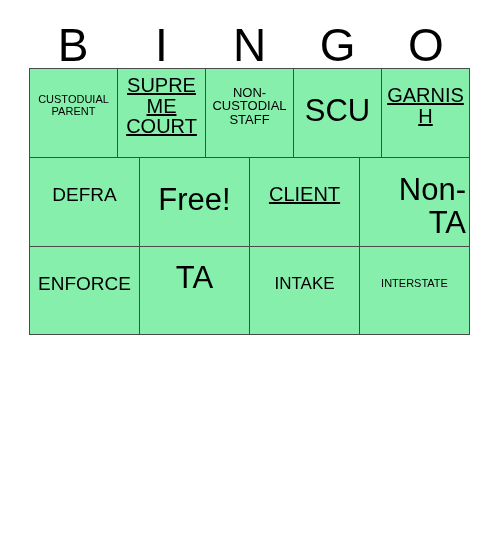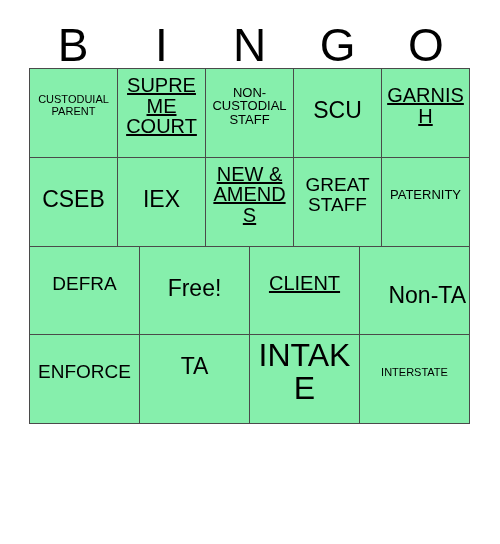--- a/index.html
+++ b/index.html
@@ -76,22 +76,22 @@
     font-family: "Liberation Sans", sans-serif;
     font-weight: 400;
     color: #000000;
   }
 
   
   .fs-xs   { font-size: 11px; }
   .fs-sm   { font-size: 13px; }
   .fs-md   { font-size: 20px; text-decoration: underline; }
   .fs-lg   { font-size: 19px; }
-  .fs-xl   { font-size: 32px; text-align: center; }
-  .fs-xxl  { font-size: 23px; margin-top: 10px; }
+  .fs-xl   { font-size: 17px; text-align: center; }
+  .fs-xxl  { font-size: 31px; margin-top: 10px; }
 
   
   .nudge-up    { position: relative; top: -7px; }
   .nudge-up-lg { position: relative; top: -17px; text-align: center; }
   .nudge-none  { position: relative; top: 0; text-align: right; }
 </style>
 </head>
 <body>
 
 <div id="card">
@@ -117,37 +117,20 @@
           <span class="cell-text fs-sm nudge-up">NON-CUSTODIAL STAFF</span>
         </div>
       <div class="bingo-cell">
           <span class="cell-text fs-xxl nudge-up">SCU</span>
         </div>
       <div class="bingo-cell">
           <span class="cell-text fs-md nudge-up">GARNISH</span>
         </div>
     </div>
 
-    <div class="bingo-row">
-      <div class="bingo-cell">
-          <span class="cell-text fs-xxl nudge-up">CSEB</span>
-        </div>
-      <div class="bingo-cell">
-          <span class="cell-text fs-xxl nudge-up">IEX</span>
-        </div>
-      <div class="bingo-cell">
-          <span class="cell-text fs-md nudge-up">NEW &amp; AMENDS</span>
-        </div>
-      <div class="bingo-cell">
-          <span class="cell-text fs-lg nudge-up">GREAT STAFF</span>
-        </div>
-      <div class="bingo-cell">
-          <span class="cell-text fs-sm nudge-up">PATERNITY</span>
-        </div>
-    </div>
 
     <div class="bingo-row">
       <div class="bingo-cell">
           <span class="cell-text fs-lg nudge-up">DEFRA</span>
         </div>
       <div class="bingo-cell">
           <span class="cell-text fs-xxl nudge-up">Free!</span>
         </div>
       <div class="bingo-cell">
           <span class="cell-text fs-md nudge-up">CLIENT</span>

